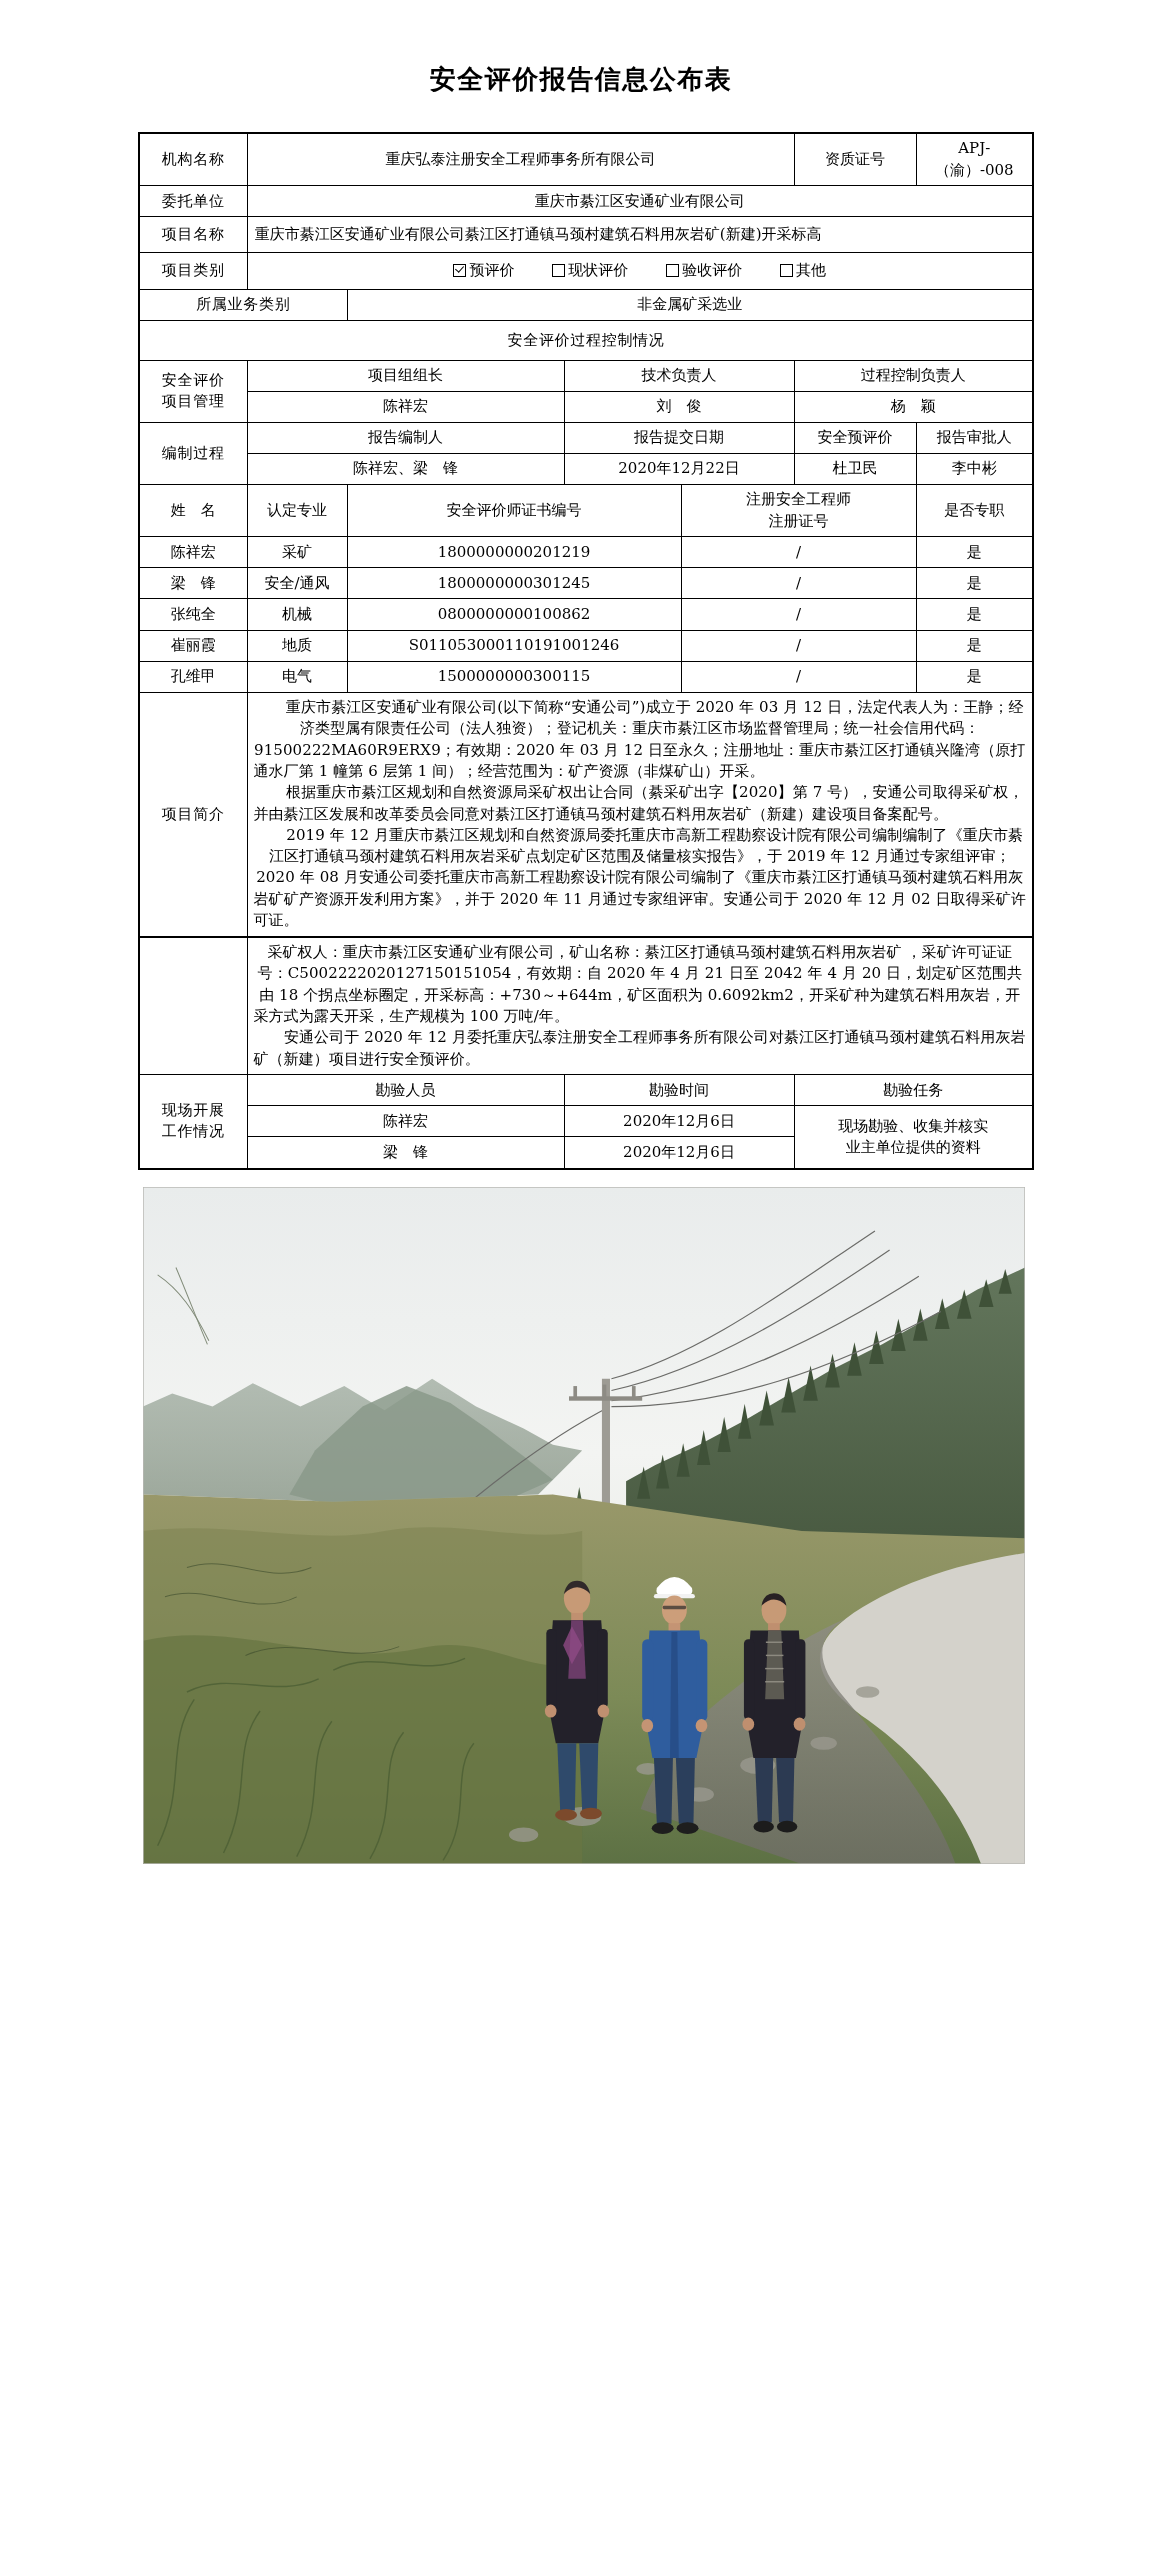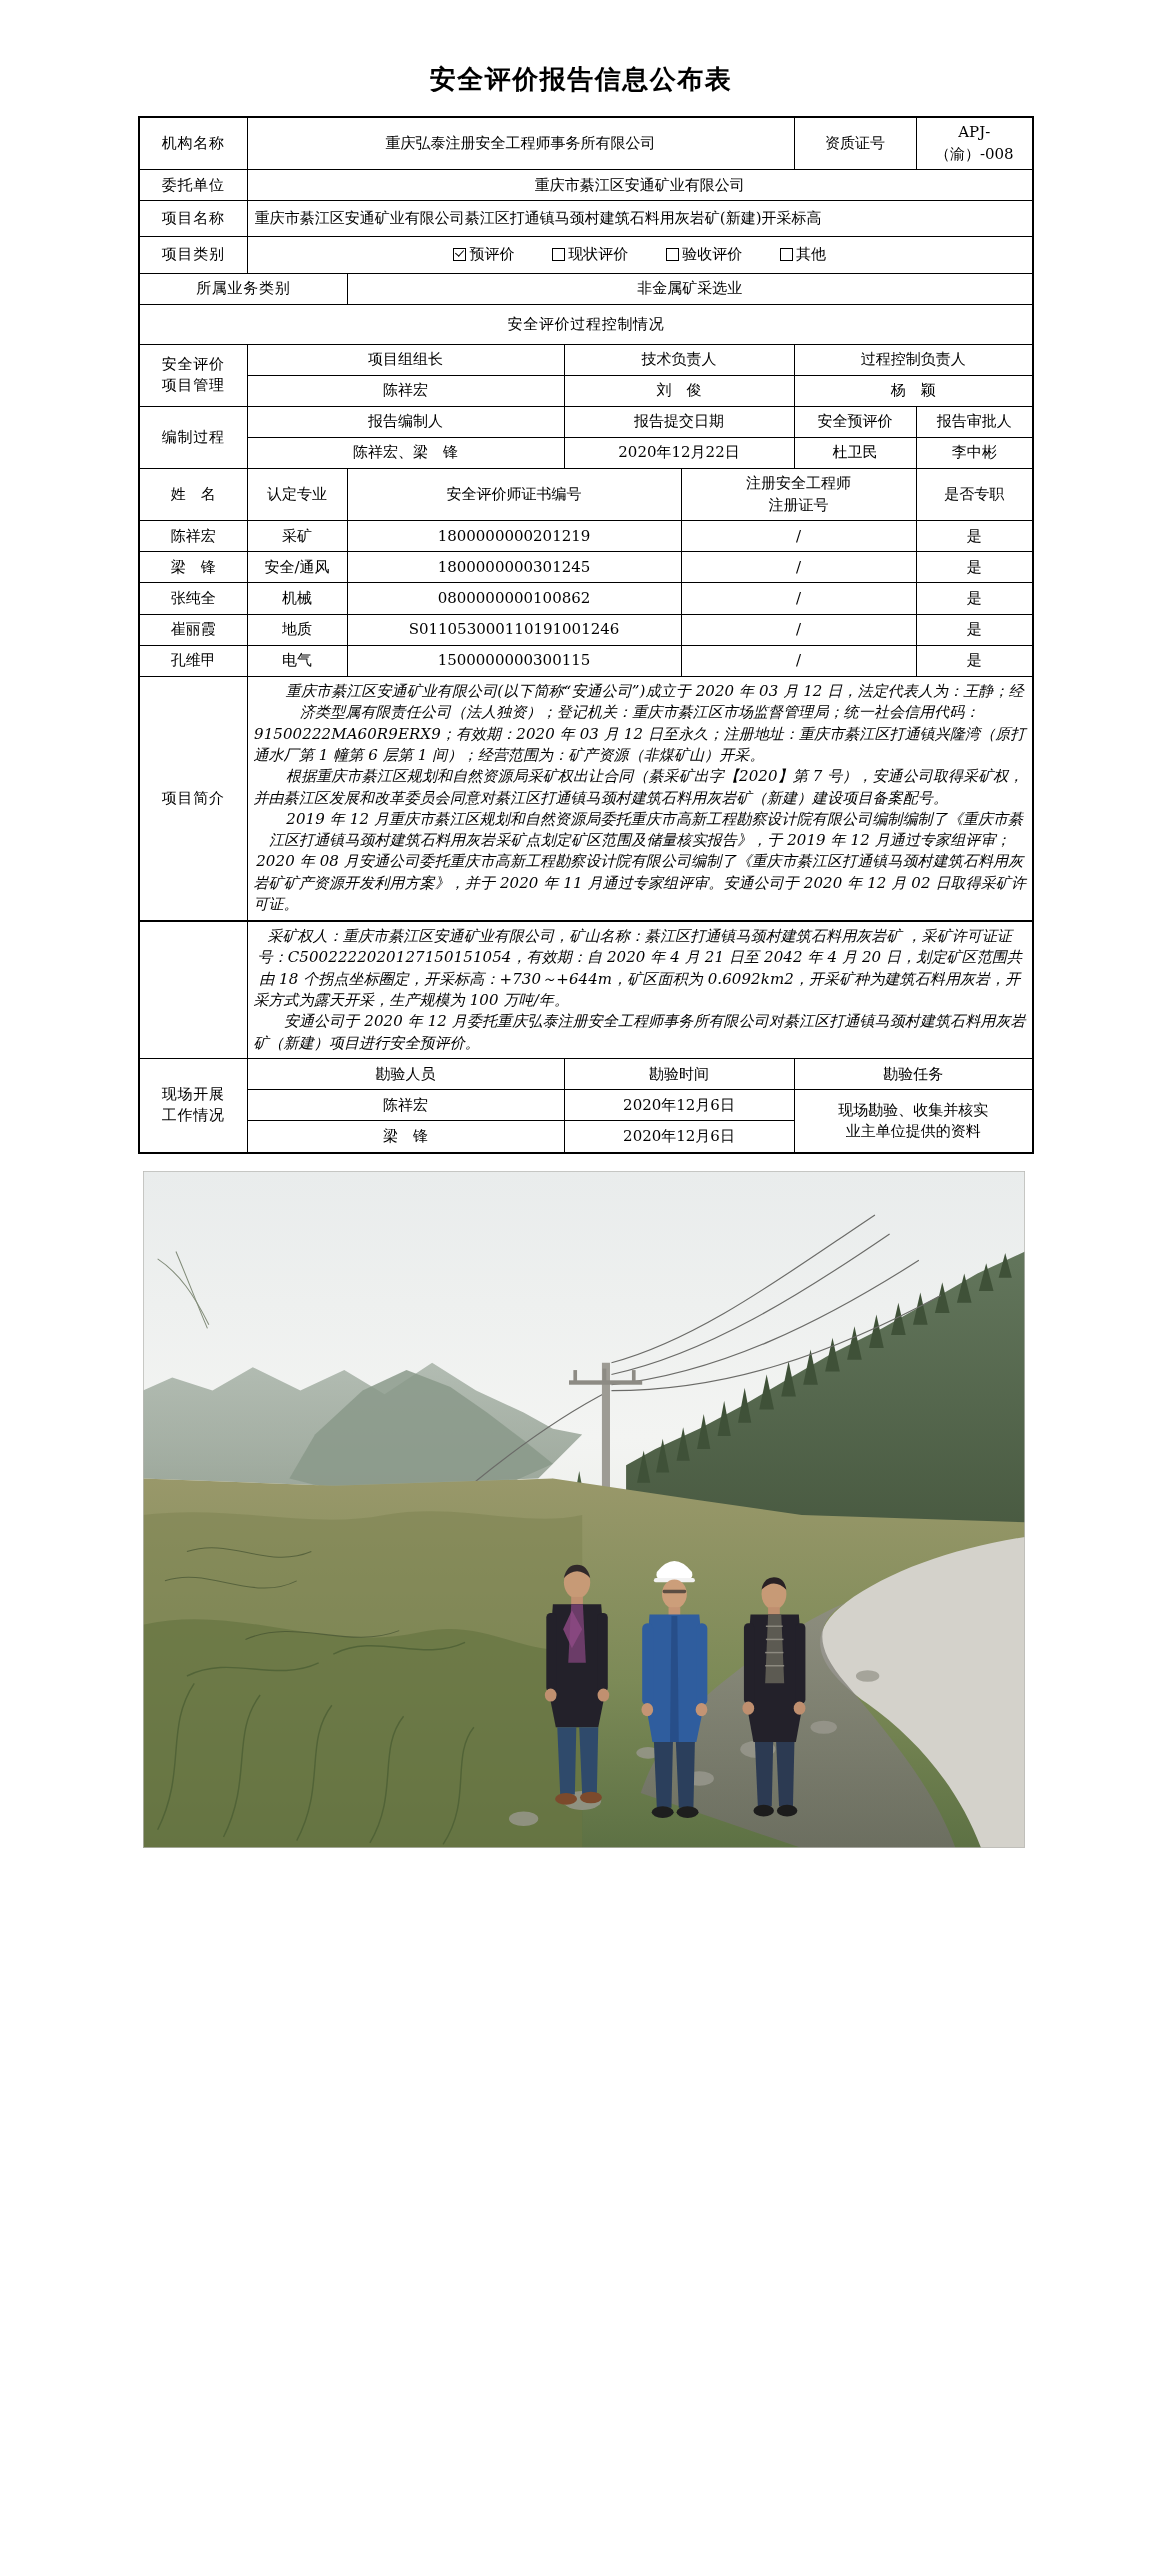--- a/index.html
+++ b/index.html
@@ -16,21 +16,21 @@
     text-align:center;
     font-size:26px;
     font-weight:bold;
     letter-spacing:1.5px;
     padding-top:62px;
     padding-bottom:19px;
     font-family:"DejaVu Serif","Liberation Serif",serif;
   }
 
   
-  .tbl-wrap{padding:0 54px 0 138px;}
+  .tbl-wrap{padding:0 54px 0 138px;margin-top:16px;}
   table.main{
     border-collapse:collapse;
     width:893px;
     table-layout:fixed;
     border:2.2px solid #000;
   }
   table.main td{
     border:0.7px solid #000;
     padding:4.4px 5.9px;
     font-size:15px;
@@ -41,21 +41,20 @@
   td.hdr-l{ letter-spacing:0.7px; }
   td.block-title{ font-size:15.4px; letter-spacing:0.7px; }
   td.para{
     text-align:justify;
     text-align-last:left;
     vertical-align:top;
     padding:7.3px 10.2px 7.3px 10.2px;
     font-size:14.3px;
     line-height:1.60;
     letter-spacing:0.1px;
-    font-style:italic;
   }
   td.para p{margin:0;text-indent:2em;}
   td.para p.noind{text-indent:0;}
   .thick-top{border-top:2.2px solid #000 !important;}
   .thick-bottom{border-bottom:2.2px solid #000 !important;}
 
   .cat-line{
     display:flex;
     justify-content:center;
     gap:38px;

